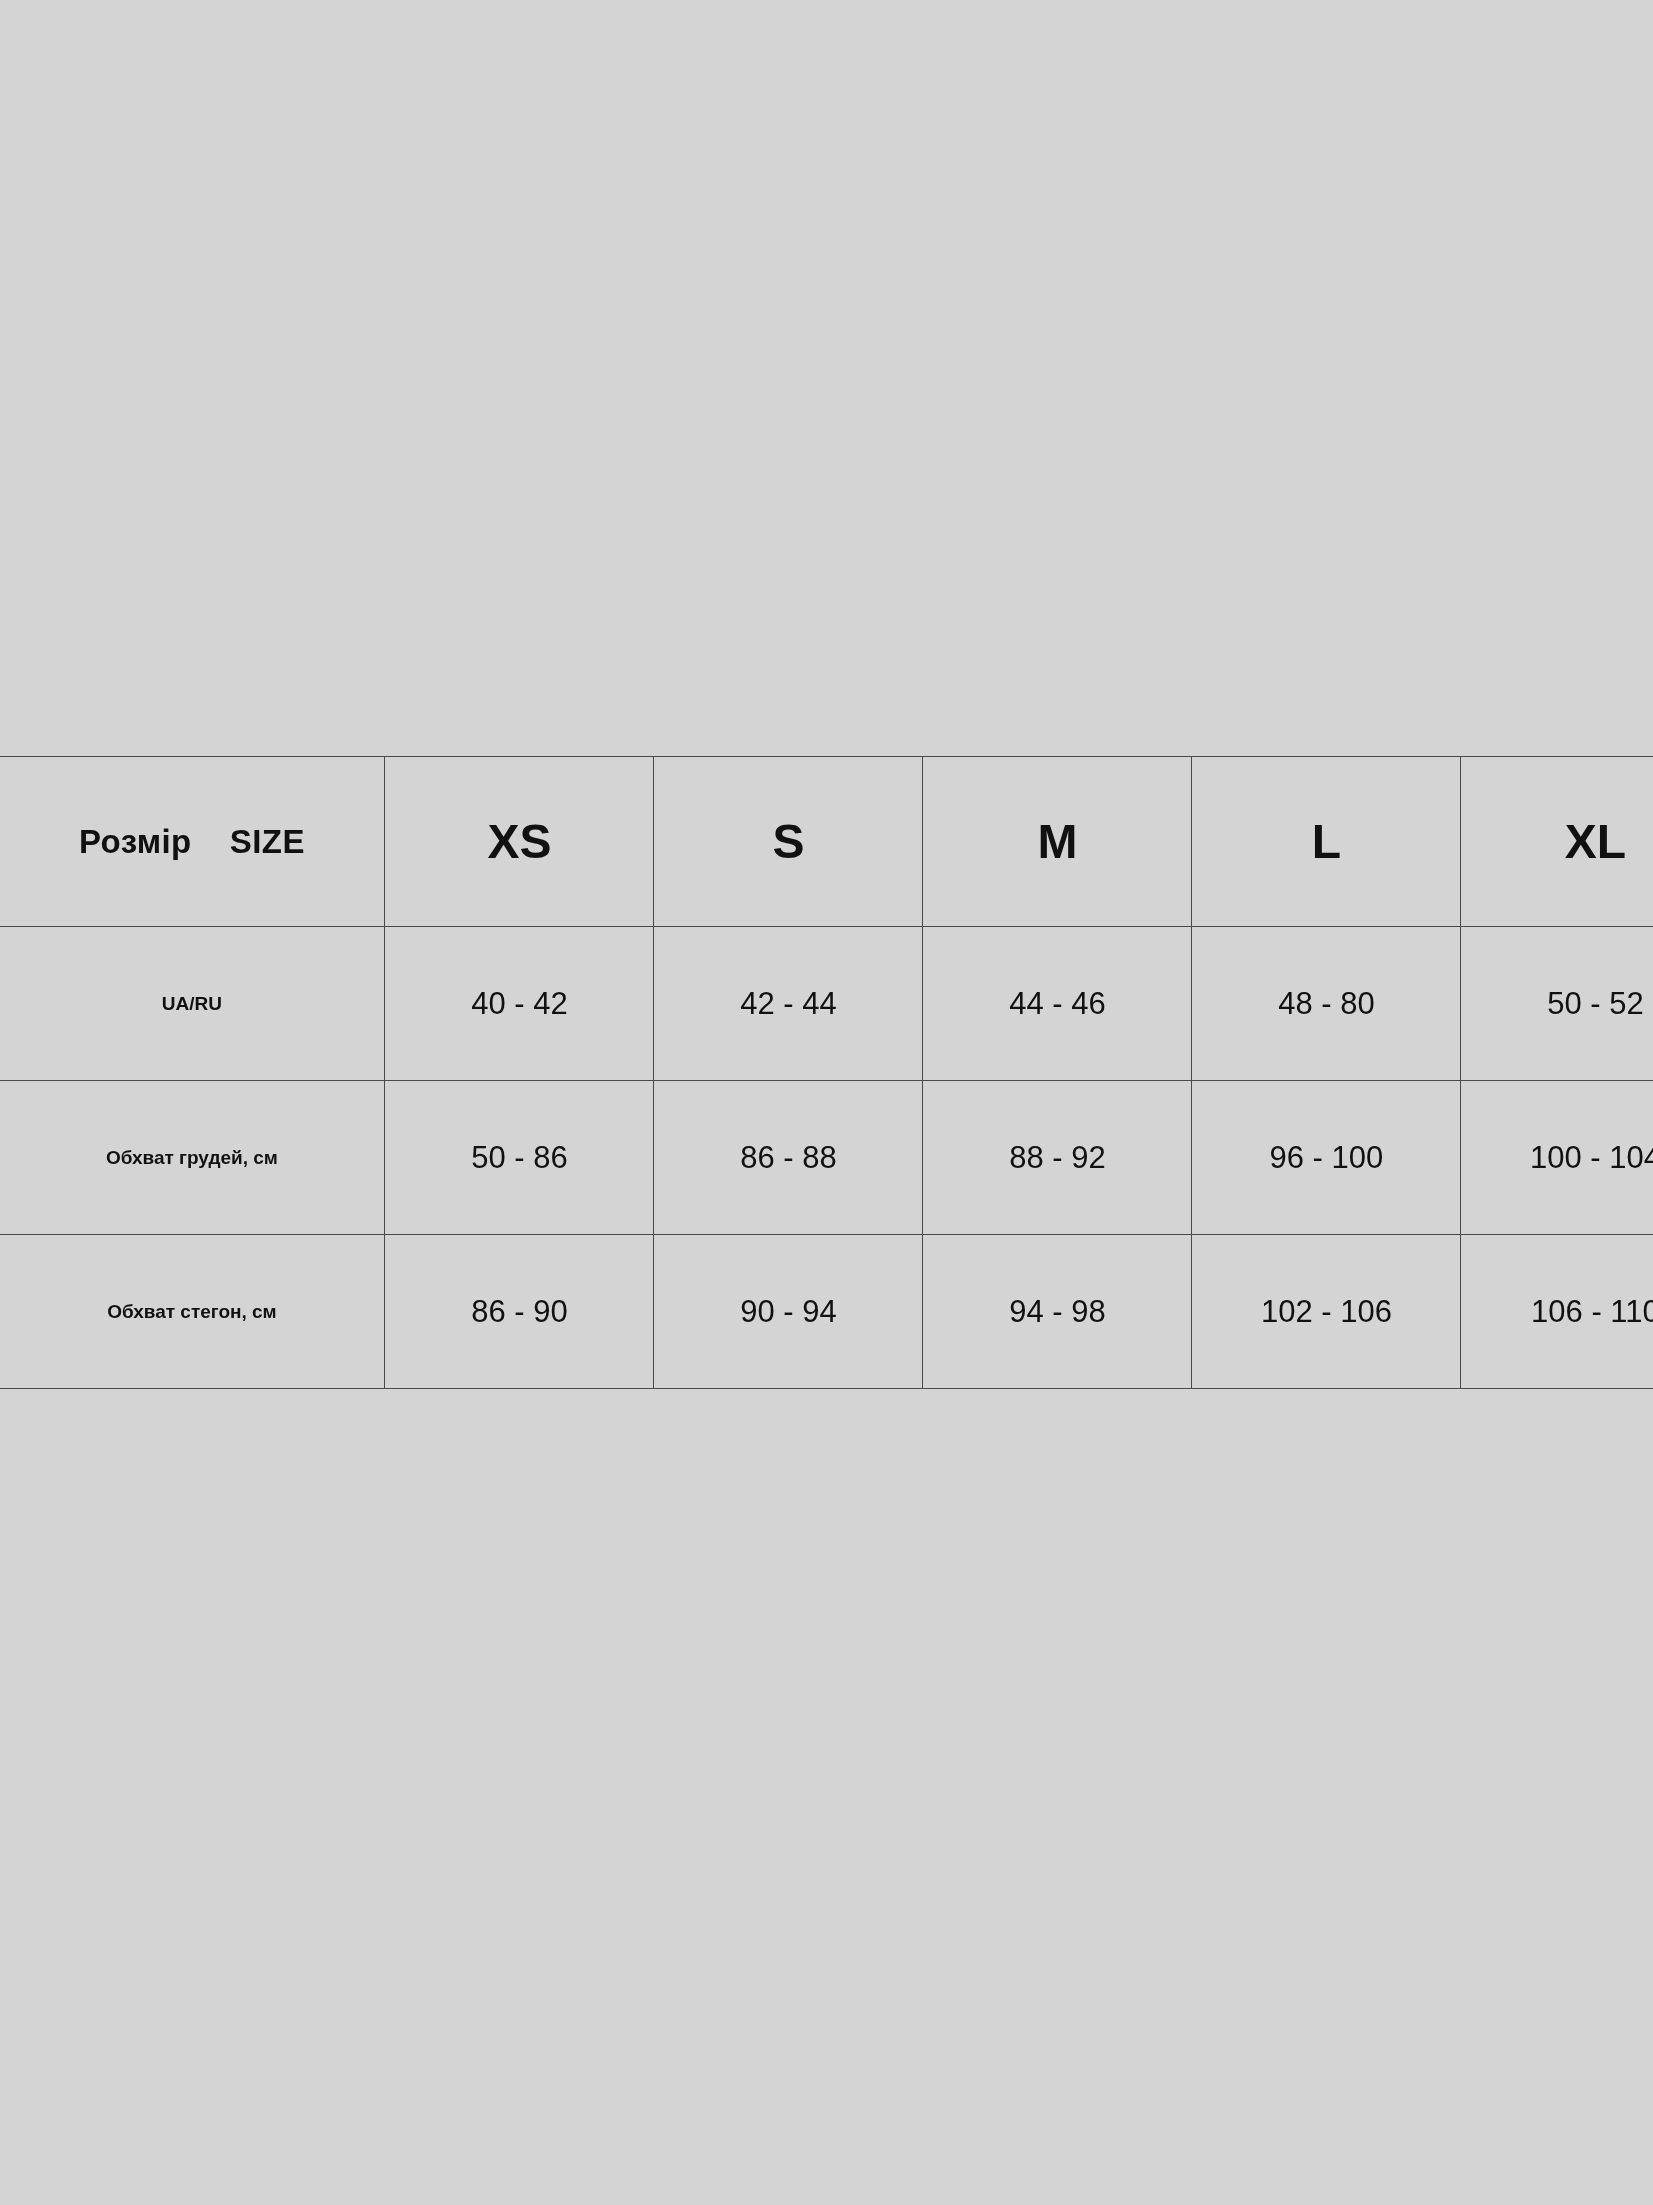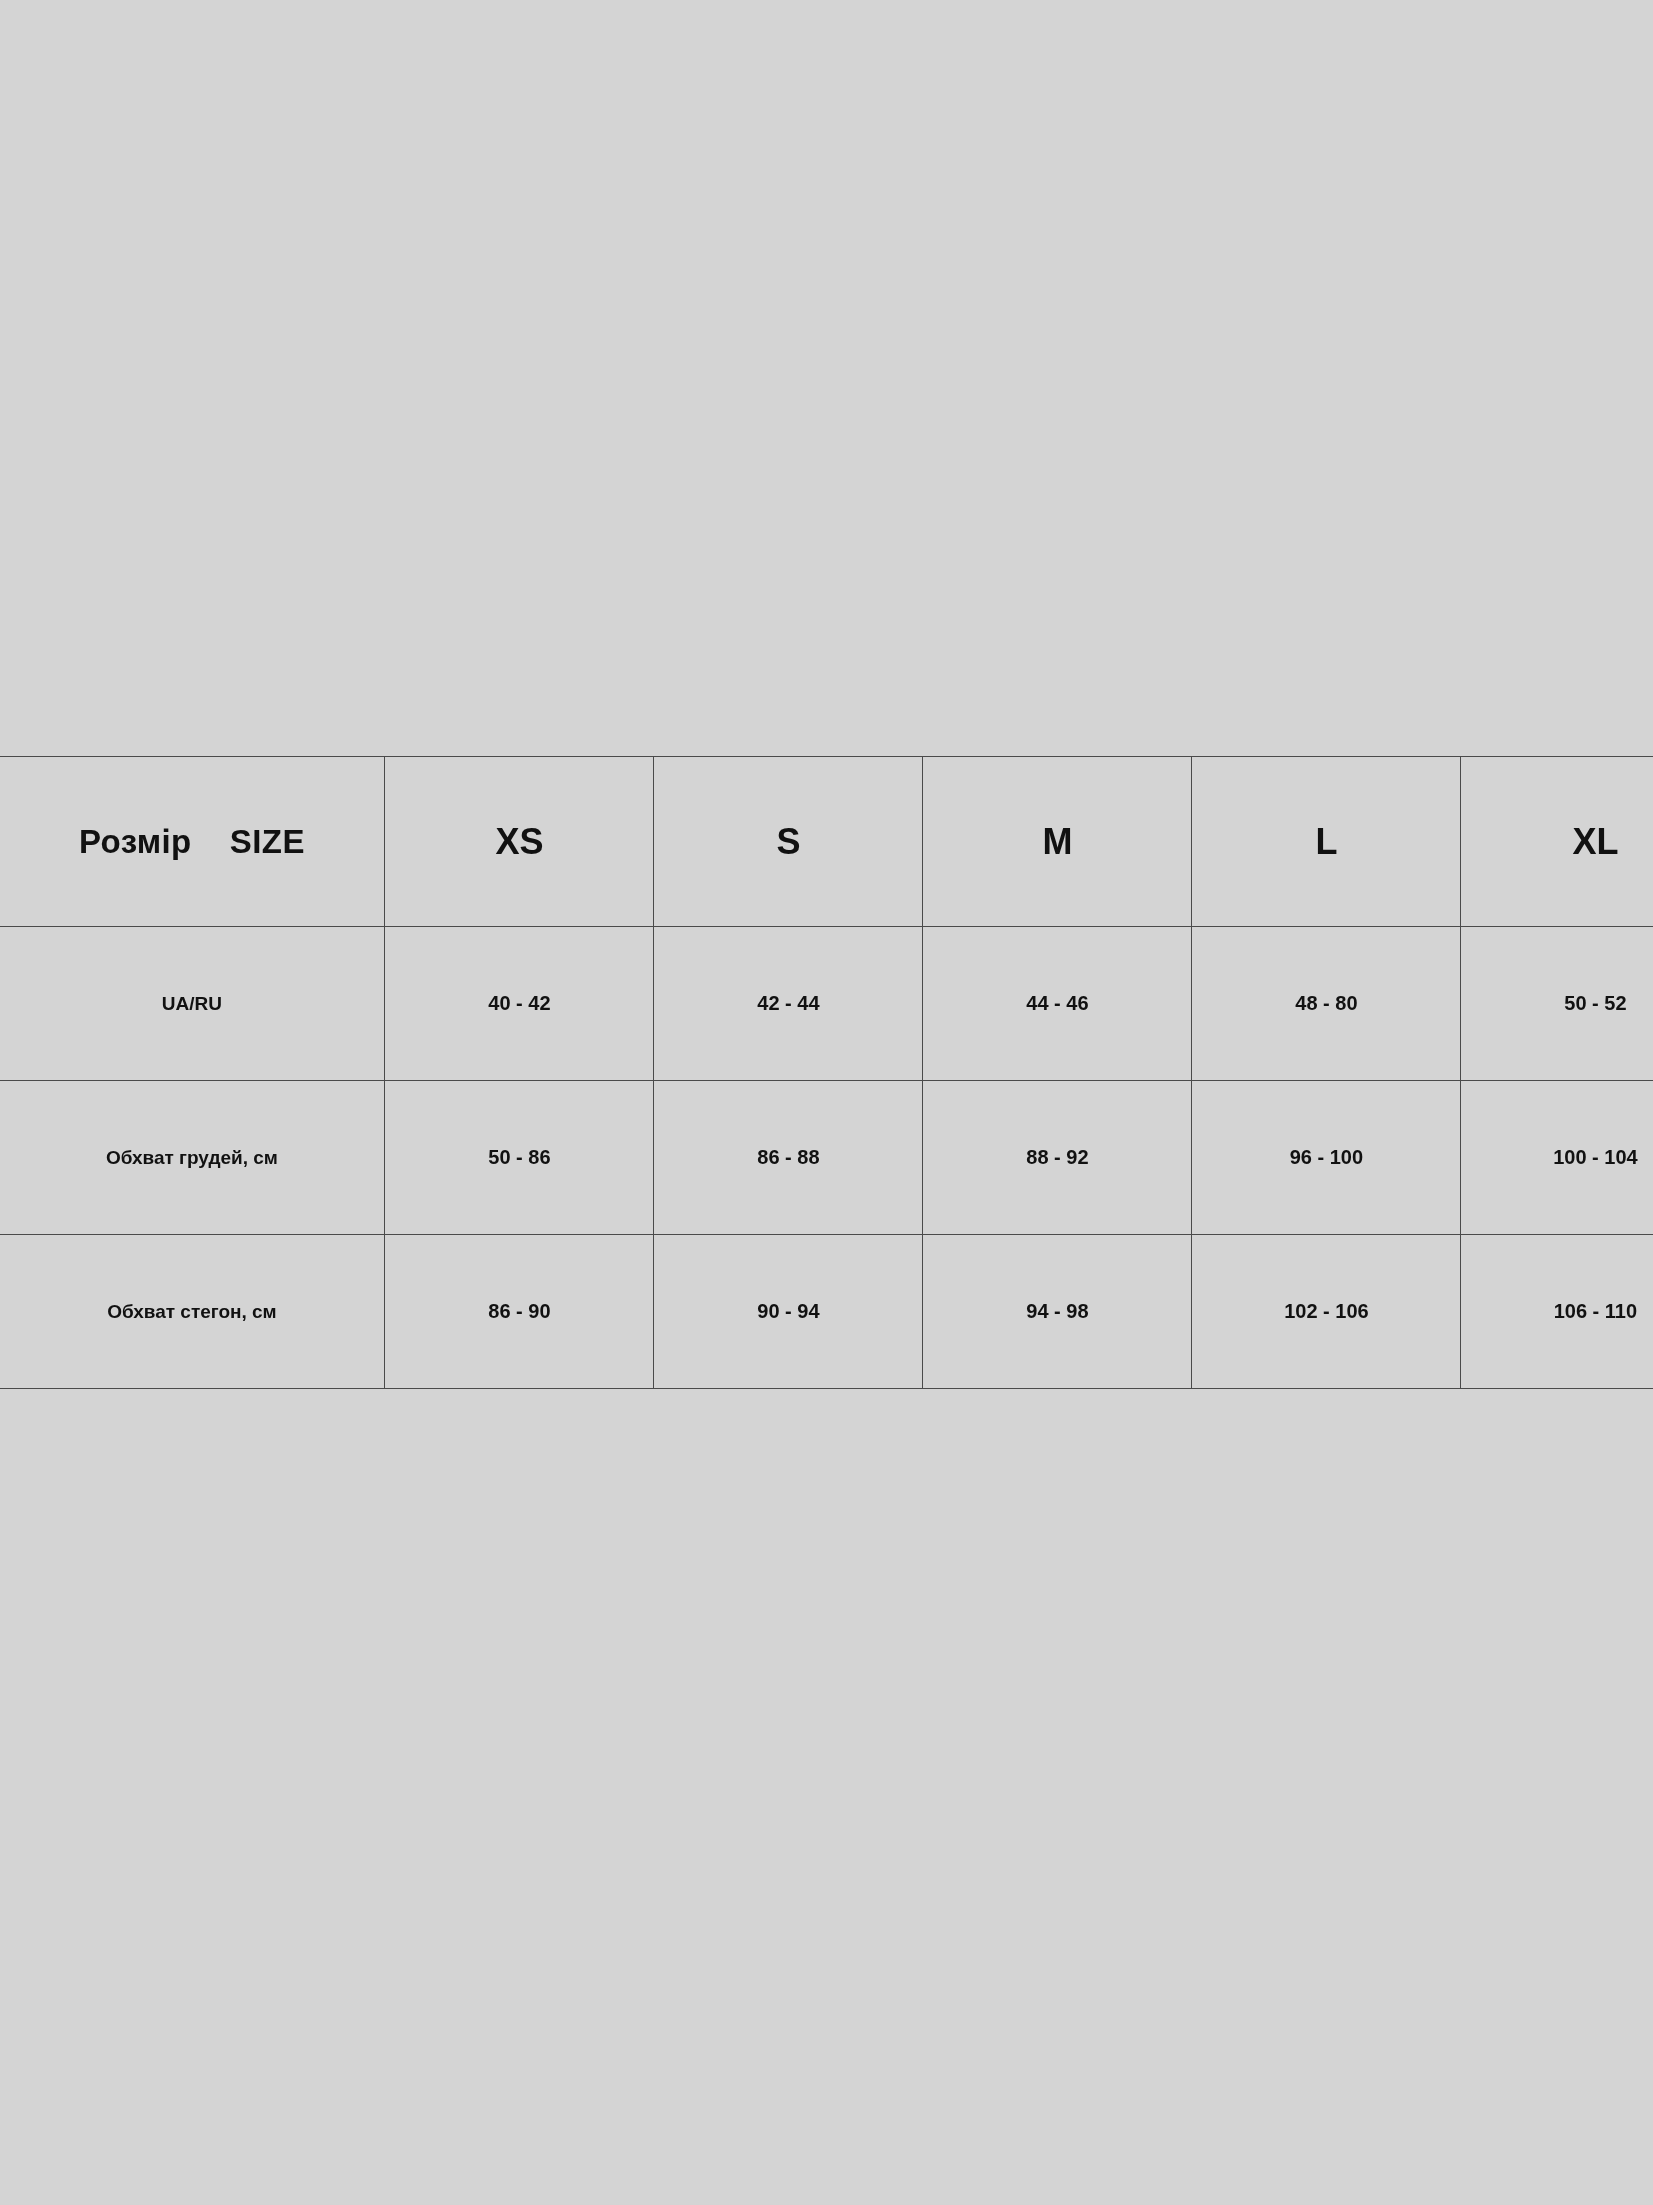--- a/index.html
+++ b/index.html
@@ -48,33 +48,33 @@
   td.head-label {
     font-size: 33px;
     font-weight: bold;
     letter-spacing: 0.4px;
   }
   td.head-label .head-label-inner {
     display: inline-block;
     white-space: pre;
   }
   td.head-size {
-    font-size: 36px;
+    font-size: 48px;
     font-weight: bold;
   }
 
   
   tr.body-row td { height: 121px; }
   td.row-label {
     font-size: 19px;
     font-weight: bold;
   }
   td.row-value {
-    font-size: 20px;
-    font-weight: bold;
+    font-size: 31px;
+    font-weight: normal;
   }
 </style>
 </head>
 <body>
 
 <div class="size-table-wrap">
   <table class="size-table">
     <colgroup>
       <col class="label-col">
       <col class="size-col">

